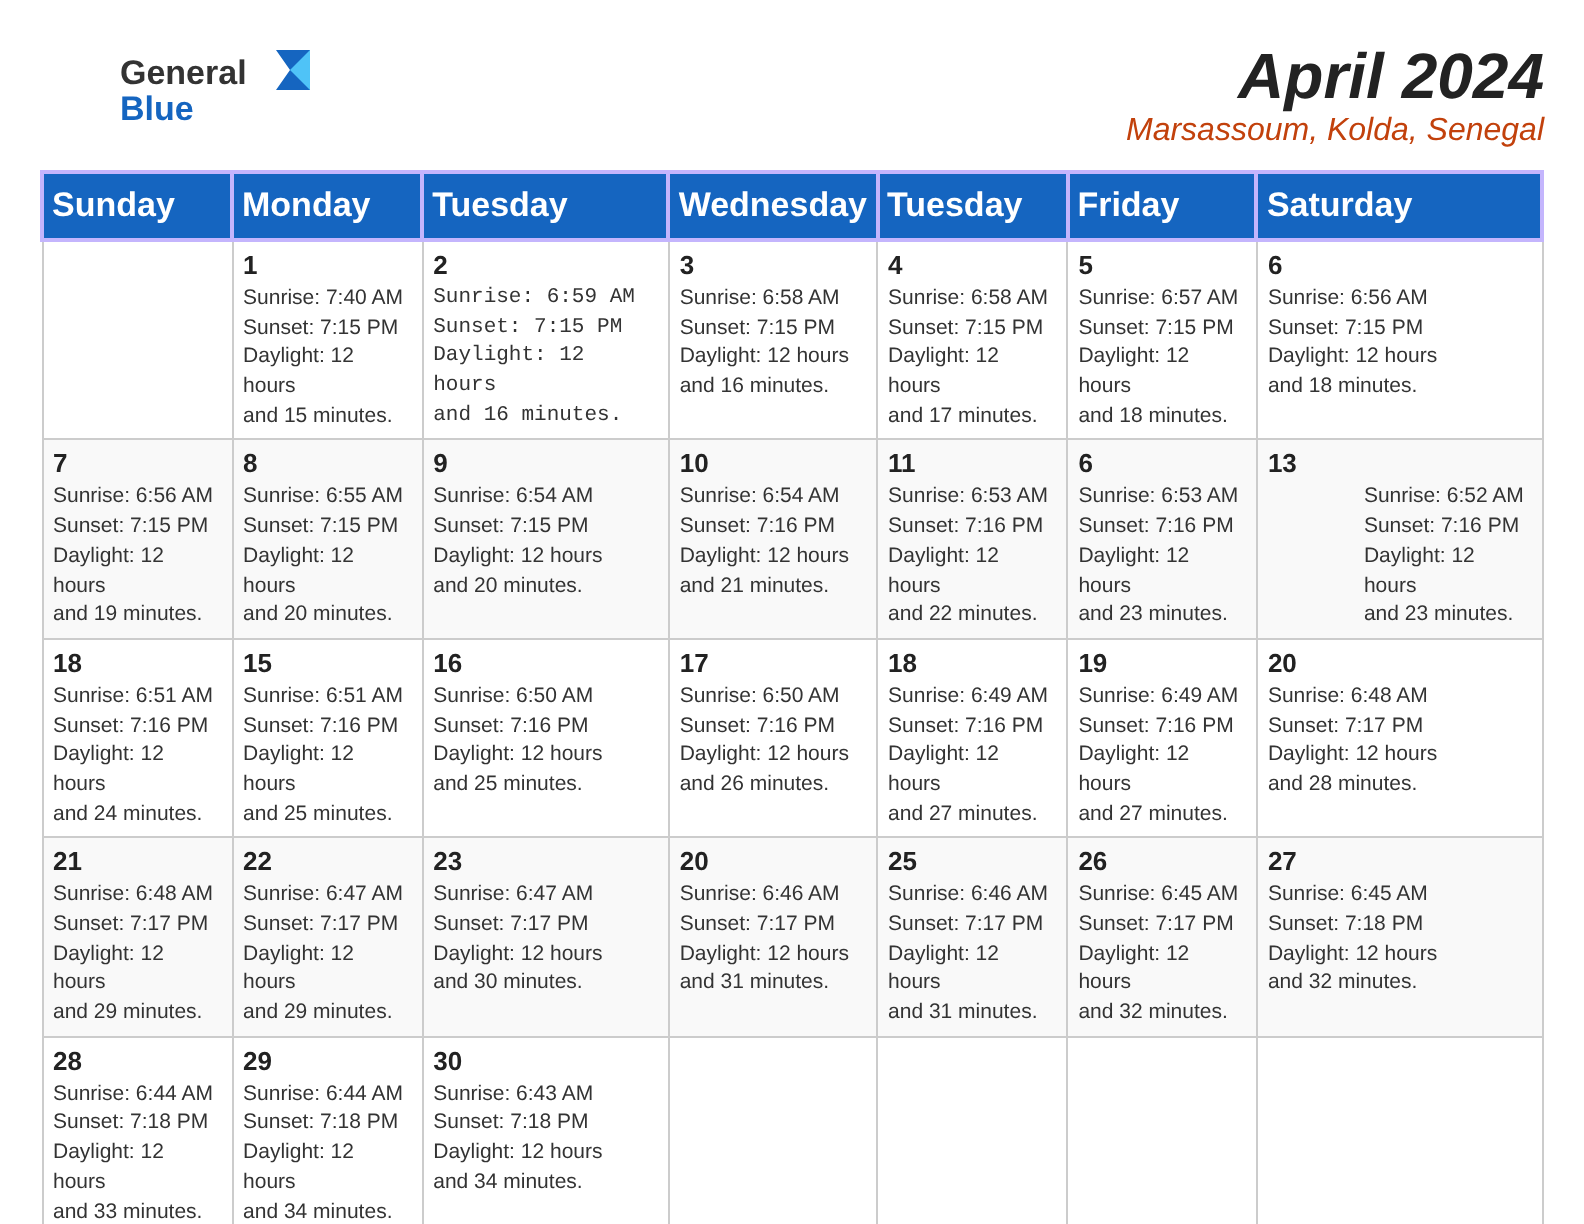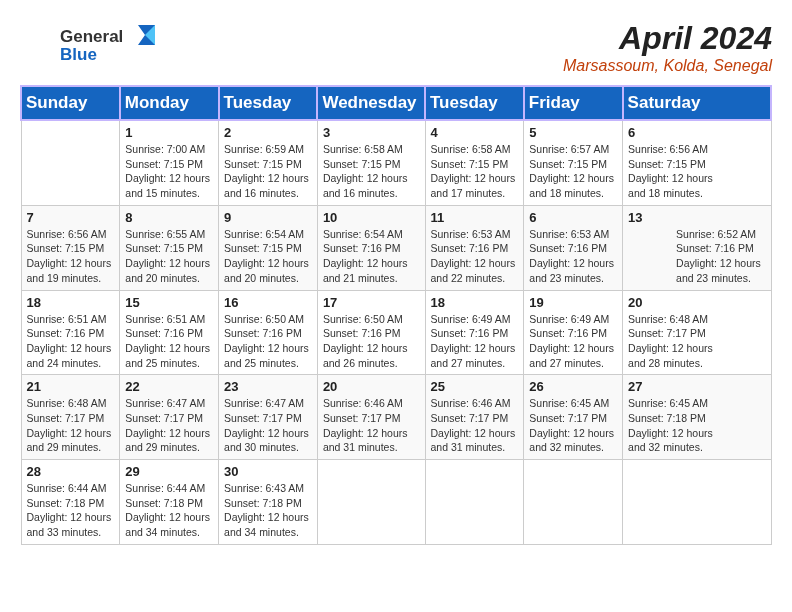--- a/index.html
+++ b/index.html
@@ -108,28 +108,28 @@
       <th>Tuesday</th>
       <th>Friday</th>
       <th>Saturday</th>
     </tr>
   </thead>
   <tbody id="calendar-body">
   <tr>
         <td class="empty"></td>
         <td>
           <span class="day-number">1</span>
-          <div class="day-info" style="white-space: pre-line;">Sunrise: 7:00 AM
+          <div class="day-info" style="white-space: pre-line;">Sunrise: 7:40 AM
 Sunset: 7:15 PM
 Daylight: 12 hours
 and 15 minutes.</div>
         </td>
         <td>
           <span class="day-number">2</span>
-          <div class="day-info" style="white-space: pre-line;">Sunrise: 6:59 AM
+          <div class="day-info" style="white-space: pre-line; font-family: Liberation Mono, monospace;">Sunrise: 6:59 AM
 Sunset: 7:15 PM
 Daylight: 12 hours
 and 16 minutes.</div>
         </td>
         <td>
           <span class="day-number">3</span>
           <div class="day-info" style="white-space: pre-line;">Sunrise: 6:58 AM
 Sunset: 7:15 PM
 Daylight: 12 hours
 and 16 minutes.</div>

